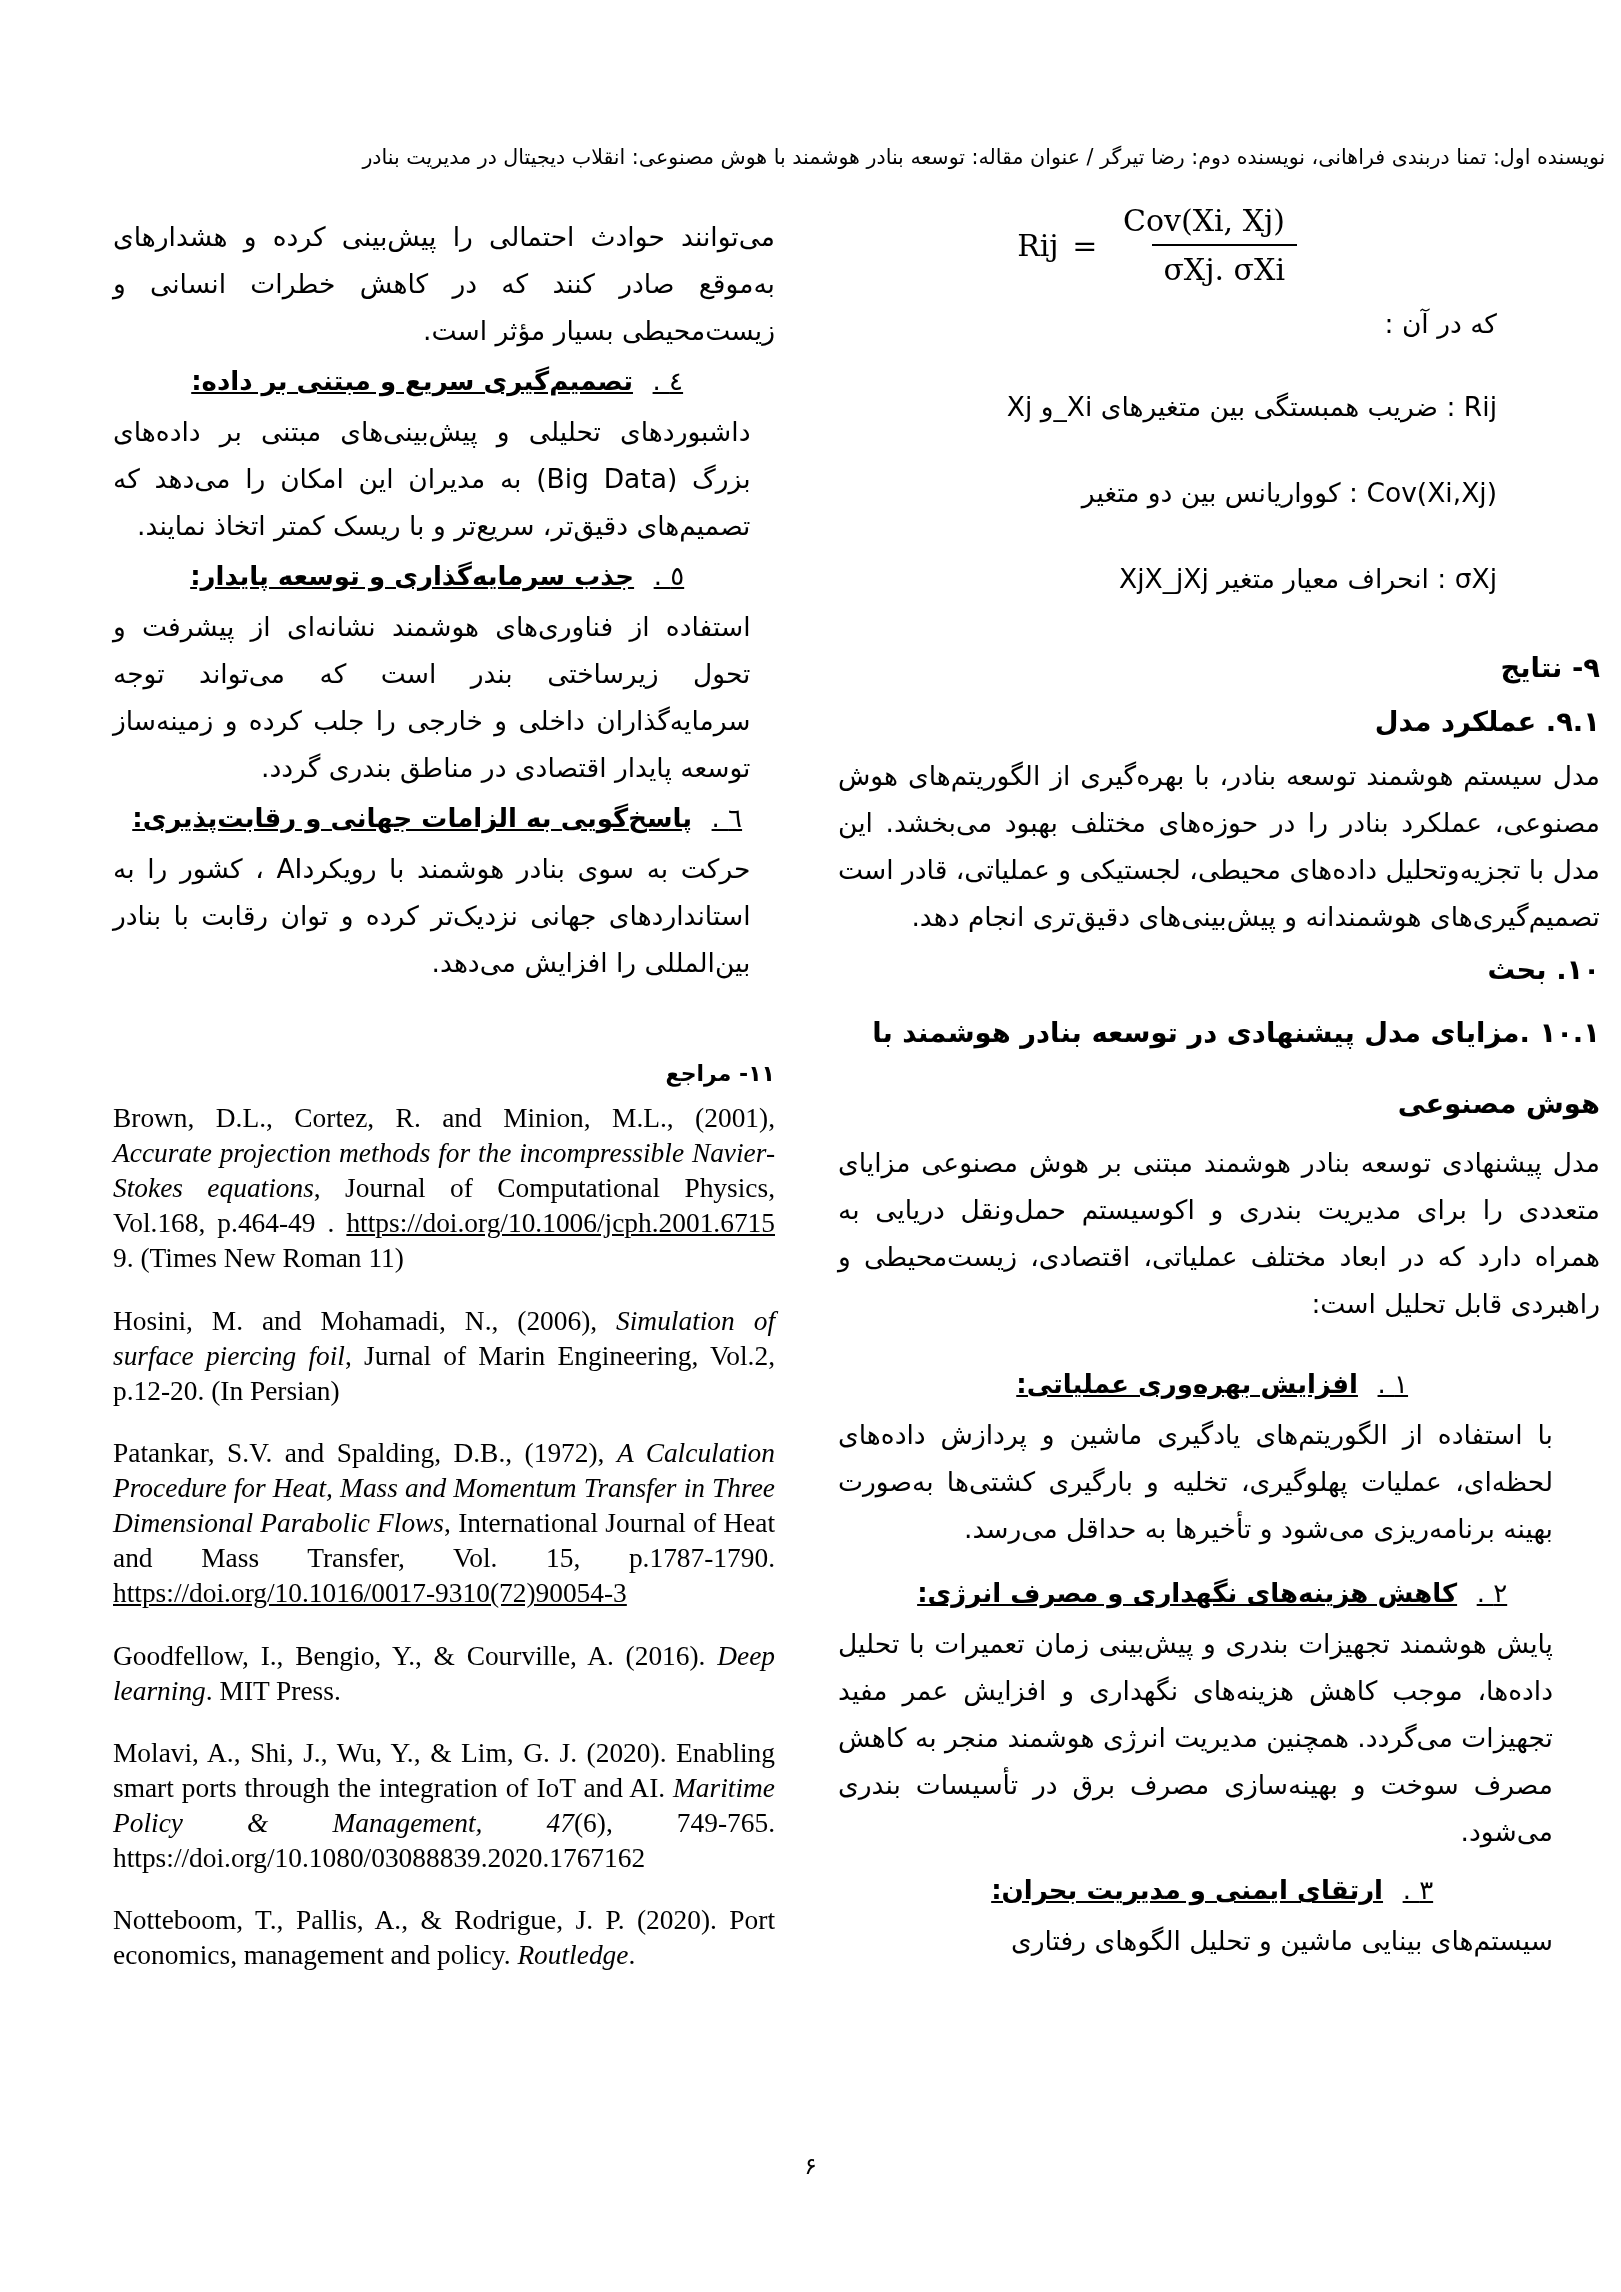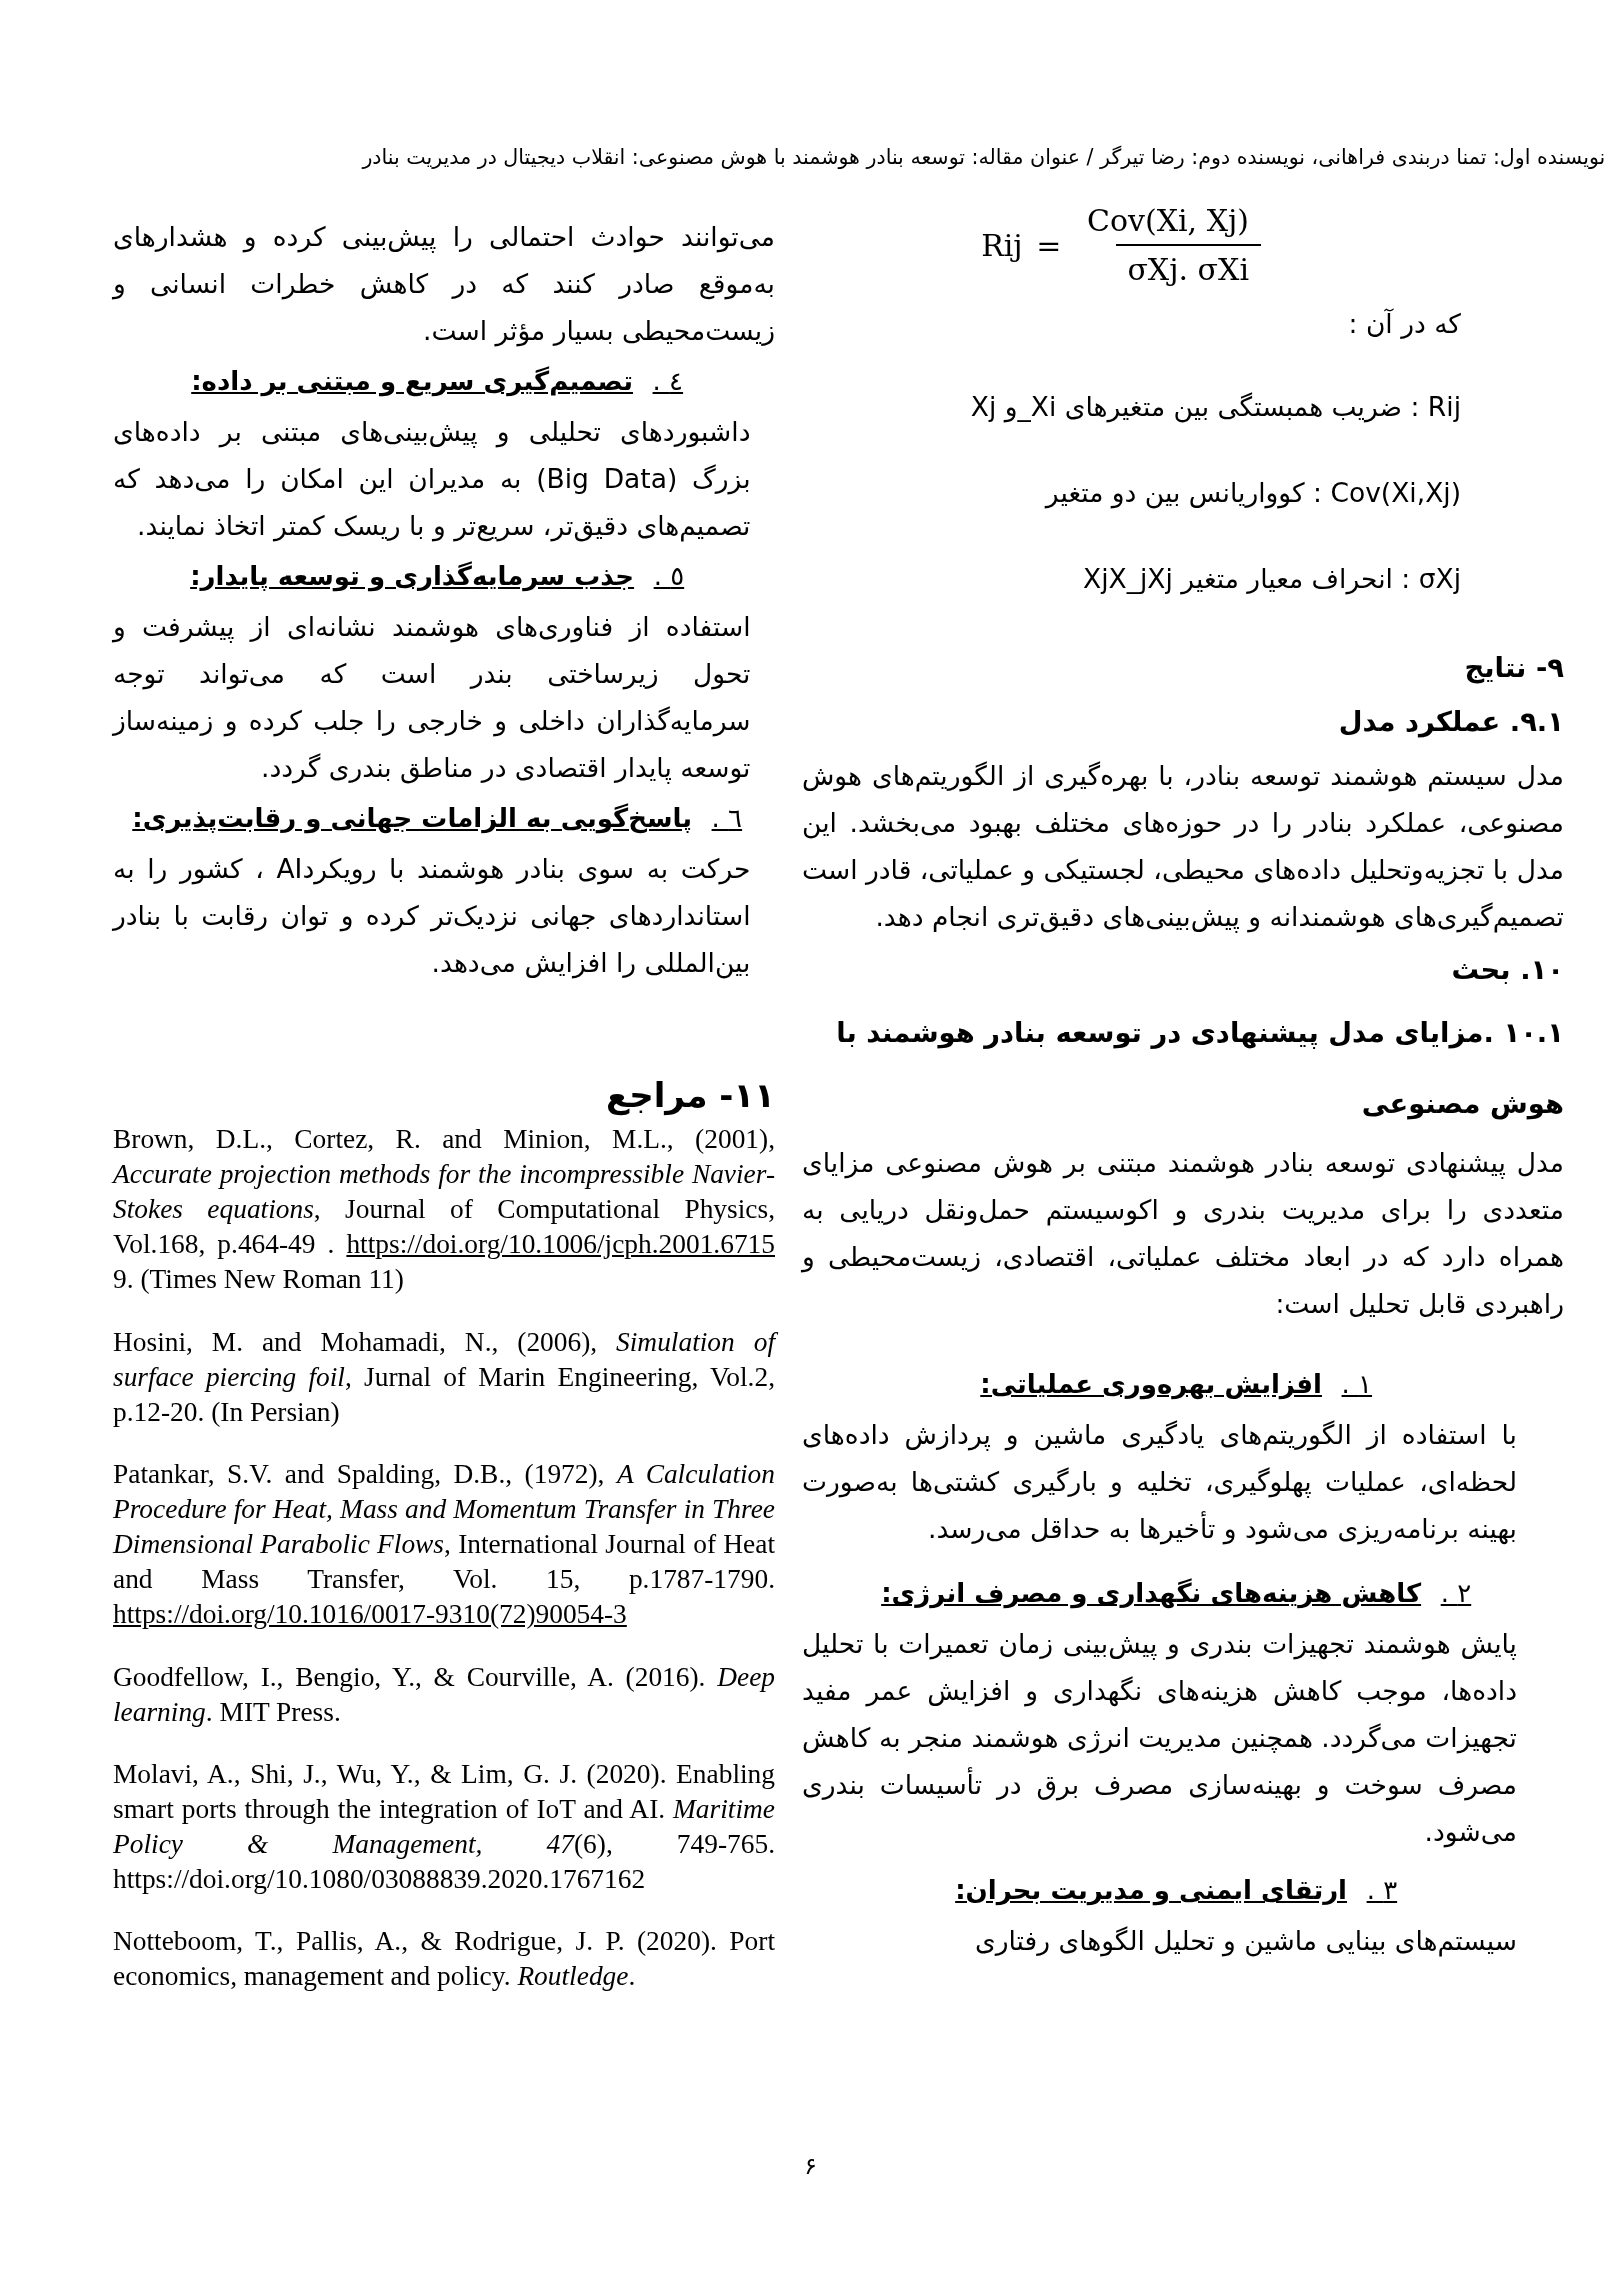--- a/index.html
+++ b/index.html
@@ -9,21 +9,21 @@
     font-family:"DejaVu Sans",sans-serif;
   }
   
   .page-header{
     position:absolute;top:143px;left:98px;right:15.7px;
     direction:rtl;text-align:right;
     font-size:20.6px;line-height:29px;
   }
   
   .col-left{position:absolute;left:113px;top:191px;width:662px;}
-  .col-right{position:absolute;left:802px;top:191px;width:762px;direction:rtl;}
+  .col-right{position:absolute;left:838px;top:191px;width:762px;direction:rtl;}
   
   .fa{direction:rtl;text-align:justify;font-size:26.5px;line-height:47px;}
   .sec-title{direction:rtl;text-align:right;font-weight:bold;font-size:27.4px;line-height:54px;}
   
   .formula-wrap{
     direction:ltr;display:flex;justify-content:center;align-items:center;
     height:108px;transform:translateX(-62px);
     font-family:"DejaVu Serif","Liberation Serif",serif;font-size:30px;
   }
   .formula-eq{margin:0 13.7px;}
@@ -46,21 +46,21 @@
   .p-model{margin-top:2.9px;}
   .t-discussion{margin-top:2.9px;}
   .t-advantages{line-height:71px;margin-top:0;}
   .p-advantages{margin-top:0;}
   .r-item1{margin-top:30px;}
   .r-item2{margin-top:14.7px;}
   .r-item3{margin-top:7.8px;}
   
   .p-left-first{margin-top:21.6px;}
   
-  .refs-title{direction:rtl;text-align:right;font-weight:bold;font-size:34px;line-height:44px;margin-top:87px;margin-bottom:5.9px;}
+  .refs-title{direction:rtl;text-align:right;font-weight:bold;font-size:22px;line-height:44px;margin-top:66px;margin-bottom:5.9px;}
   .ref{
     direction:ltr;text-align:justify;
     font-family:"Liberation Serif","DejaVu Serif",serif;
     font-size:27.4px;line-height:35px;margin-bottom:27.4px;
   }
   .seg-i{font-style:italic;}
   .seg-u{text-decoration:underline;margin-top:35px;}
   
   .page-number{position:absolute;top:2152px;left:0;width:100%;text-align:center;font-size:23.5px;}
 </style>

